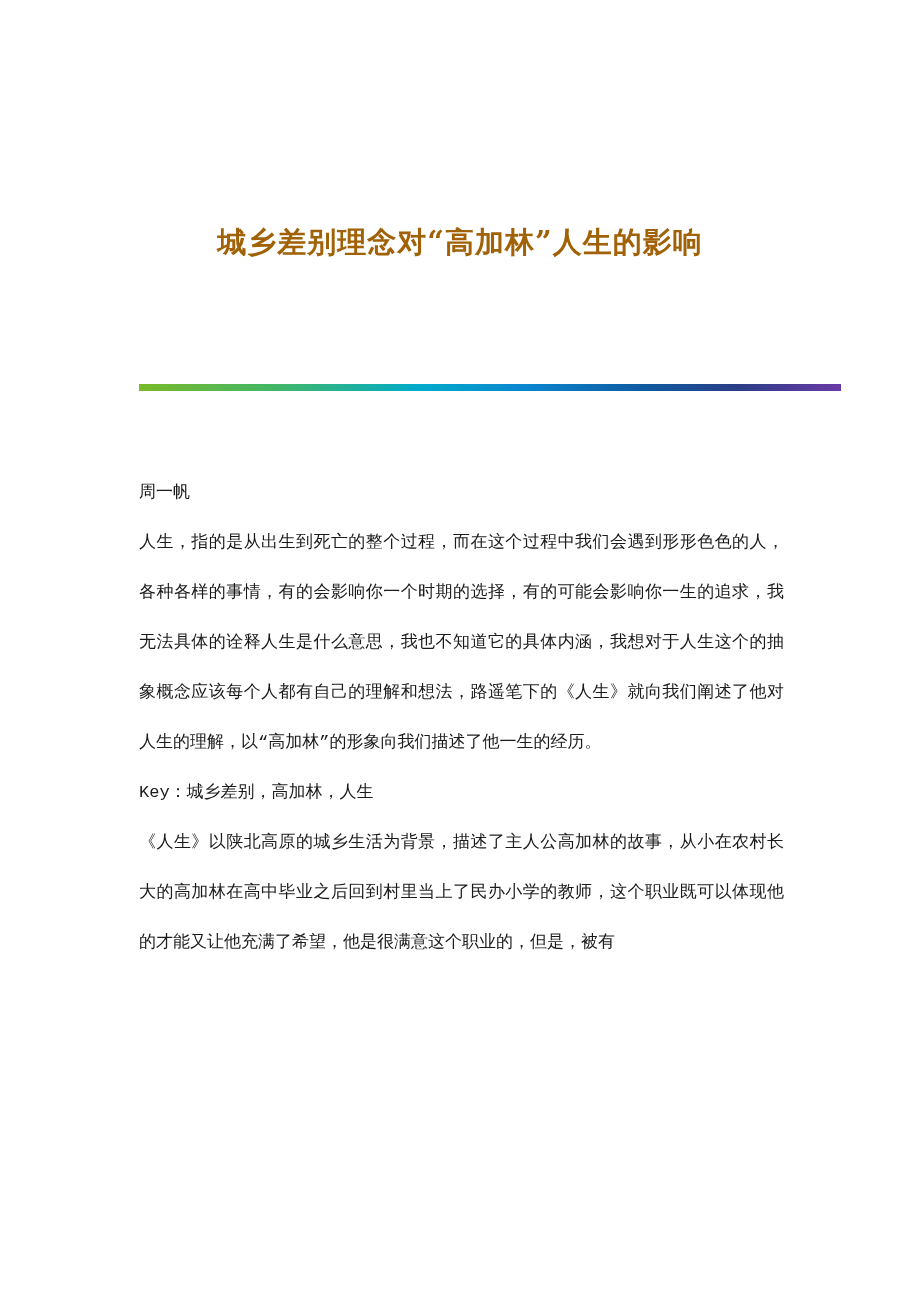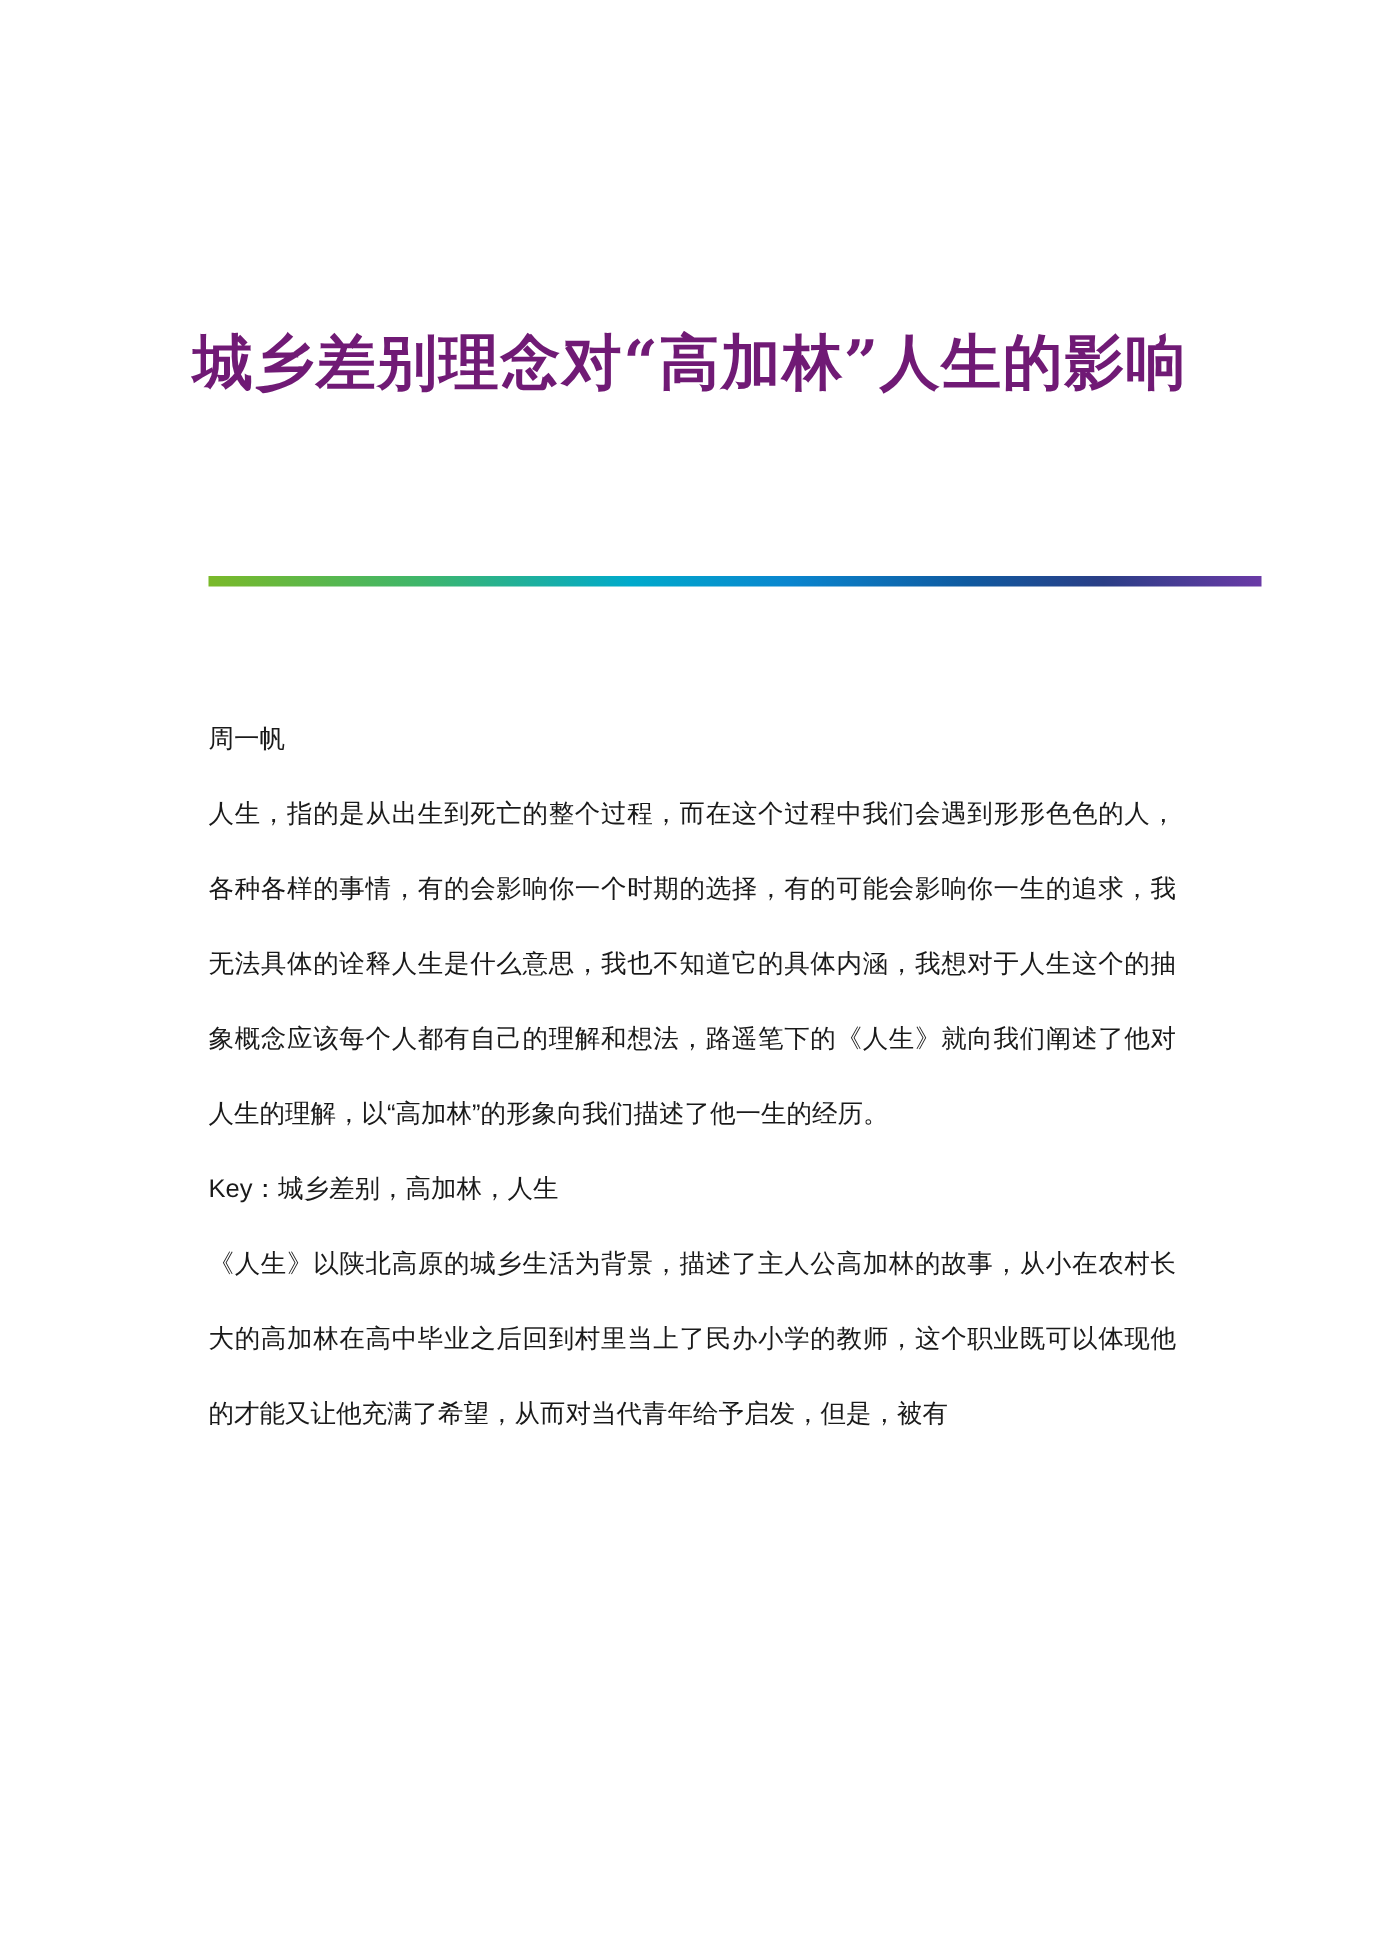--- a/index.html
+++ b/index.html
@@ -23,24 +23,24 @@
   }
   .doc-title {
     position: absolute;
     left: 0;
     width: 920px;
     top: 218px;
     margin: 0;
     text-align: center;
     font-family: "DejaVu Serif", "Liberation Serif", serif;
     font-weight: bold;
-    font-size: 40px;
+    font-size: 29px;
     letter-spacing: 1px;
     line-height: 48px;
-    color: #701a75;
+    color: #a16207;
   }
   .rule {
     position: absolute;
     left: 139px;
     top: 384px;
     width: 702px;
     height: 7px;
     background: linear-gradient(to right,
       #7ab929 0%,
       #3fb66a 20%,
@@ -48,21 +48,21 @@
       #0a86cf 55%,
       #0f5aa0 72%,
       #2a3e86 85%,
       #6a3aa6 100%);
   }
   .body-text {
     position: absolute;
     left: 139px;
     top: 468px;
     width: 645px;
-    font-family: Liberation Sans, sans-serif;
+    font-family: Liberation Mono, monospace;
     font-size: 17px;
     line-height: 50px;
     color: #1a1a1a;
   }
   .body-text p {
     margin: 0 0 0 0;
     text-align: justify;
     text-justify: inter-character;
   }
   .author { margin-bottom: 0; }
@@ -72,15 +72,15 @@
 
 <div class="page">
   <h1 class="doc-title">城乡差别理念对“高加林”人生的影响</h1>
 
   <div class="rule"></div>
 
   <div class="body-text">
     <p class="author">周一帆</p>
     <p>人生，指的是从出生到死亡的整个过程，而在这个过程中我们会遇到形形色色的人，各种各样的事情，有的会影响你一个时期的选择，有的可能会影响你一生的追求，我无法具体的诠释人生是什么意思，我也不知道它的具体内涵，我想对于人生这个的抽象概念应该每个人都有自己的理解和想法，路遥笔下的《人生》就向我们阐述了他对人生的理解，以“高加林”的形象向我们描述了他一生的经历。</p>
     <p>Key：城乡差别，高加林，人生</p>
-    <p>《人生》以陕北高原的城乡生活为背景，描述了主人公高加林的故事，从小在农村长大的高加林在高中毕业之后回到村里当上了民办小学的教师，这个职业既可以体现他的才能又让他充满了希望，从而对当代青年给予启发，但是，被有</p>
+    <p>《人生》以陕北高原的城乡生活为背景，描述了主人公高加林的故事，从小在农村长大的高加林在高中毕业之后回到村里当上了民办小学的教师，这个职业既可以体现他的才能又让他充满了希望，他是很满意这个职业的，但是，被有</p>
   </div>
 </div>
 
 </body></html>

